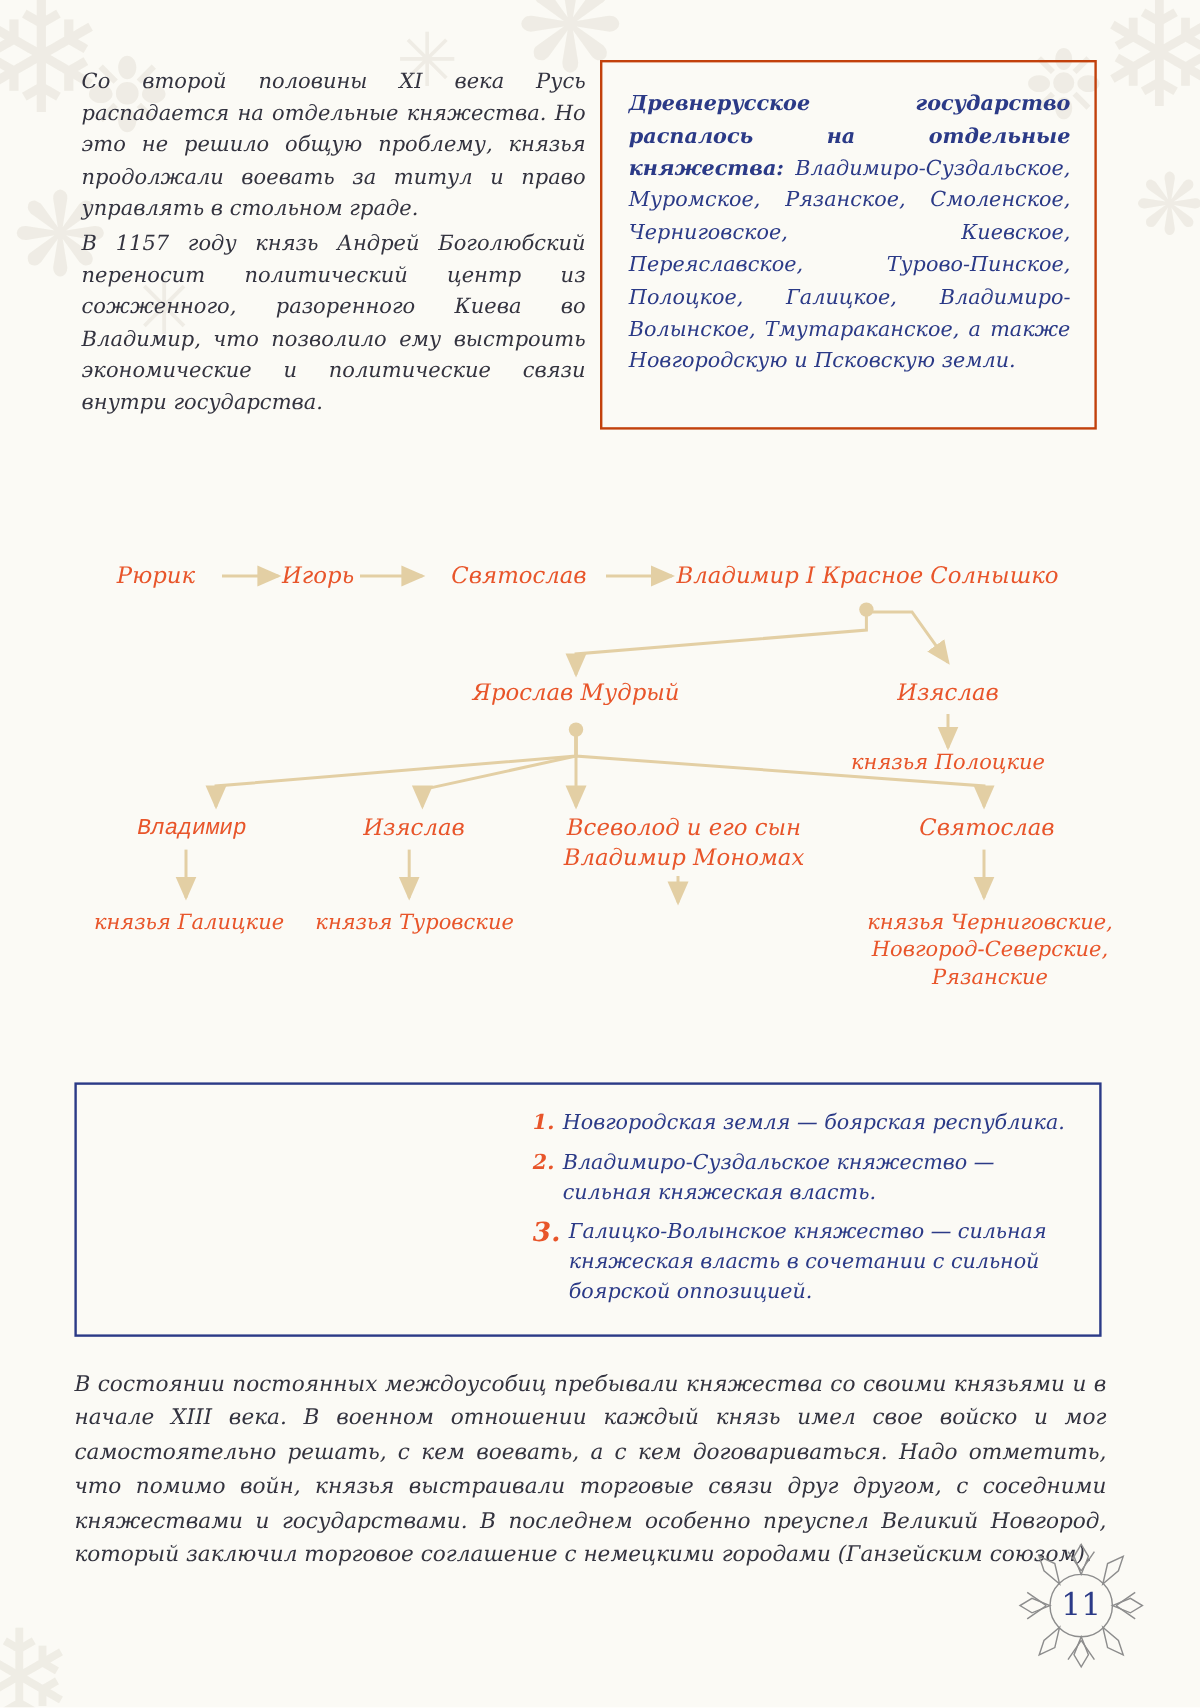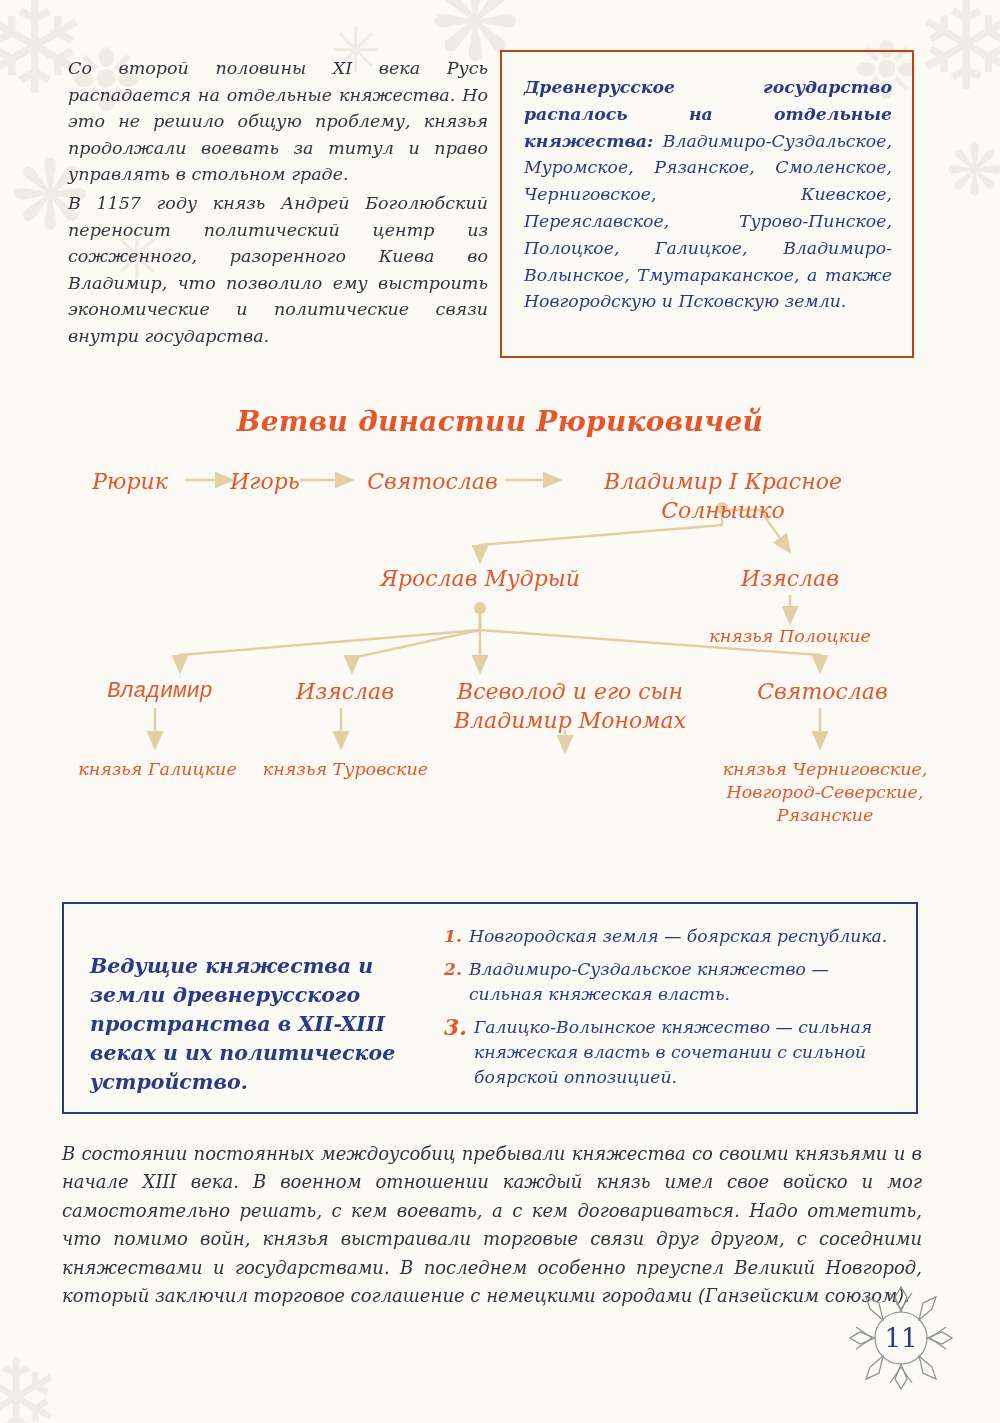--- a/index.html
+++ b/index.html
@@ -111,21 +111,21 @@
     position: absolute;
     left: 0; top: 0;
     width: 1000px;
     height: 440px;
   }
   .node {
     position: absolute;
     color: #e8552a;
     font-family: "DejaVu Serif", serif;
     font-style: italic;
-    font-size: 22px;
+    font-size: 19px;
     text-align: center;
     line-height: 1.3;
     white-space: pre-line;
   }
   .node.small { font-size: 17.5px; }
 
   
   #box-leading {
     position: absolute;
     left: 62px;
@@ -217,21 +217,20 @@
 
   <div class="text-block" id="intro">
     <p>Со второй половины XI века Русь распадается на отдельные княжества. Но это не решило общую проблему, князья продолжали воевать за титул и право управлять в стольном граде.</p>
     <p>В 1157 году князь Андрей Боголюбский переносит политический центр из сожженного, разоренного Киева во Владимир, что позволило ему выстроить экономические и политические связи внутри государства.</p>
   </div>
 
   <div id="box-states">
     <span class="lead">Древнерусское государство распалось на отдельные княжества:</span><span> Владимиро-Суздальское, Муромское, Рязанское, Смоленское, Черниговское, Киевское, Переяславское, Турово-Пинское, Полоцкое, Галицкое, Владимиро-Волынское, Тмутараканское, а также Новгородскую и Псковскую земли.</span>
   </div>
 
-  <div id="chart-title">Ветви династии Рюриковичей</div>
 
   <div id="chart">
     <svg viewBox="0 0 1000 440">
       <defs>
         <marker id="ah" markerWidth="9" markerHeight="9" refX="7" refY="4.5" orient="auto">
           <path d="M0,1 L8,4.5 L0,8 z" fill="#e3cfa4"></path>
         </marker>
       </defs>
 
       <line x1="185" y1="40" x2="232" y2="40" stroke="#e3cfa4" stroke-width="2.5" marker-end="url(#ah)"></line>
@@ -275,21 +274,20 @@
     <div class="node" style="left:740px; top:238px; width:165px;">Святослав</div>
 
     <div class="node small" style="left:60px;  top:318px; width:195px;">князья Галицкие</div>
     <div class="node small" style="left:248px; top:318px; width:195px;">князья Туровские</div>
     <div class="node small" style="left:700px; top:318px; width:250px;">князья Черниговские,
 Новгород-Северские,
 Рязанские</div>
   </div>
 
   <div id="box-leading">
-    <div class="left">Ведущие княжества и земли древнерусского пространства в XII-XIII веках и их политическое устройство.</div>
     <div class="right">
       <div class="item">
         <span class="num">1.</span>
         <span class="itxt">Новгородская земля — боярская республика.</span>
       </div>
       <div class="item">
         <span class="num">2.</span>
         <span class="itxt">Владимиро-Суздальское княжество — сильная княжеская власть.</span>
       </div>
       <div class="item">

